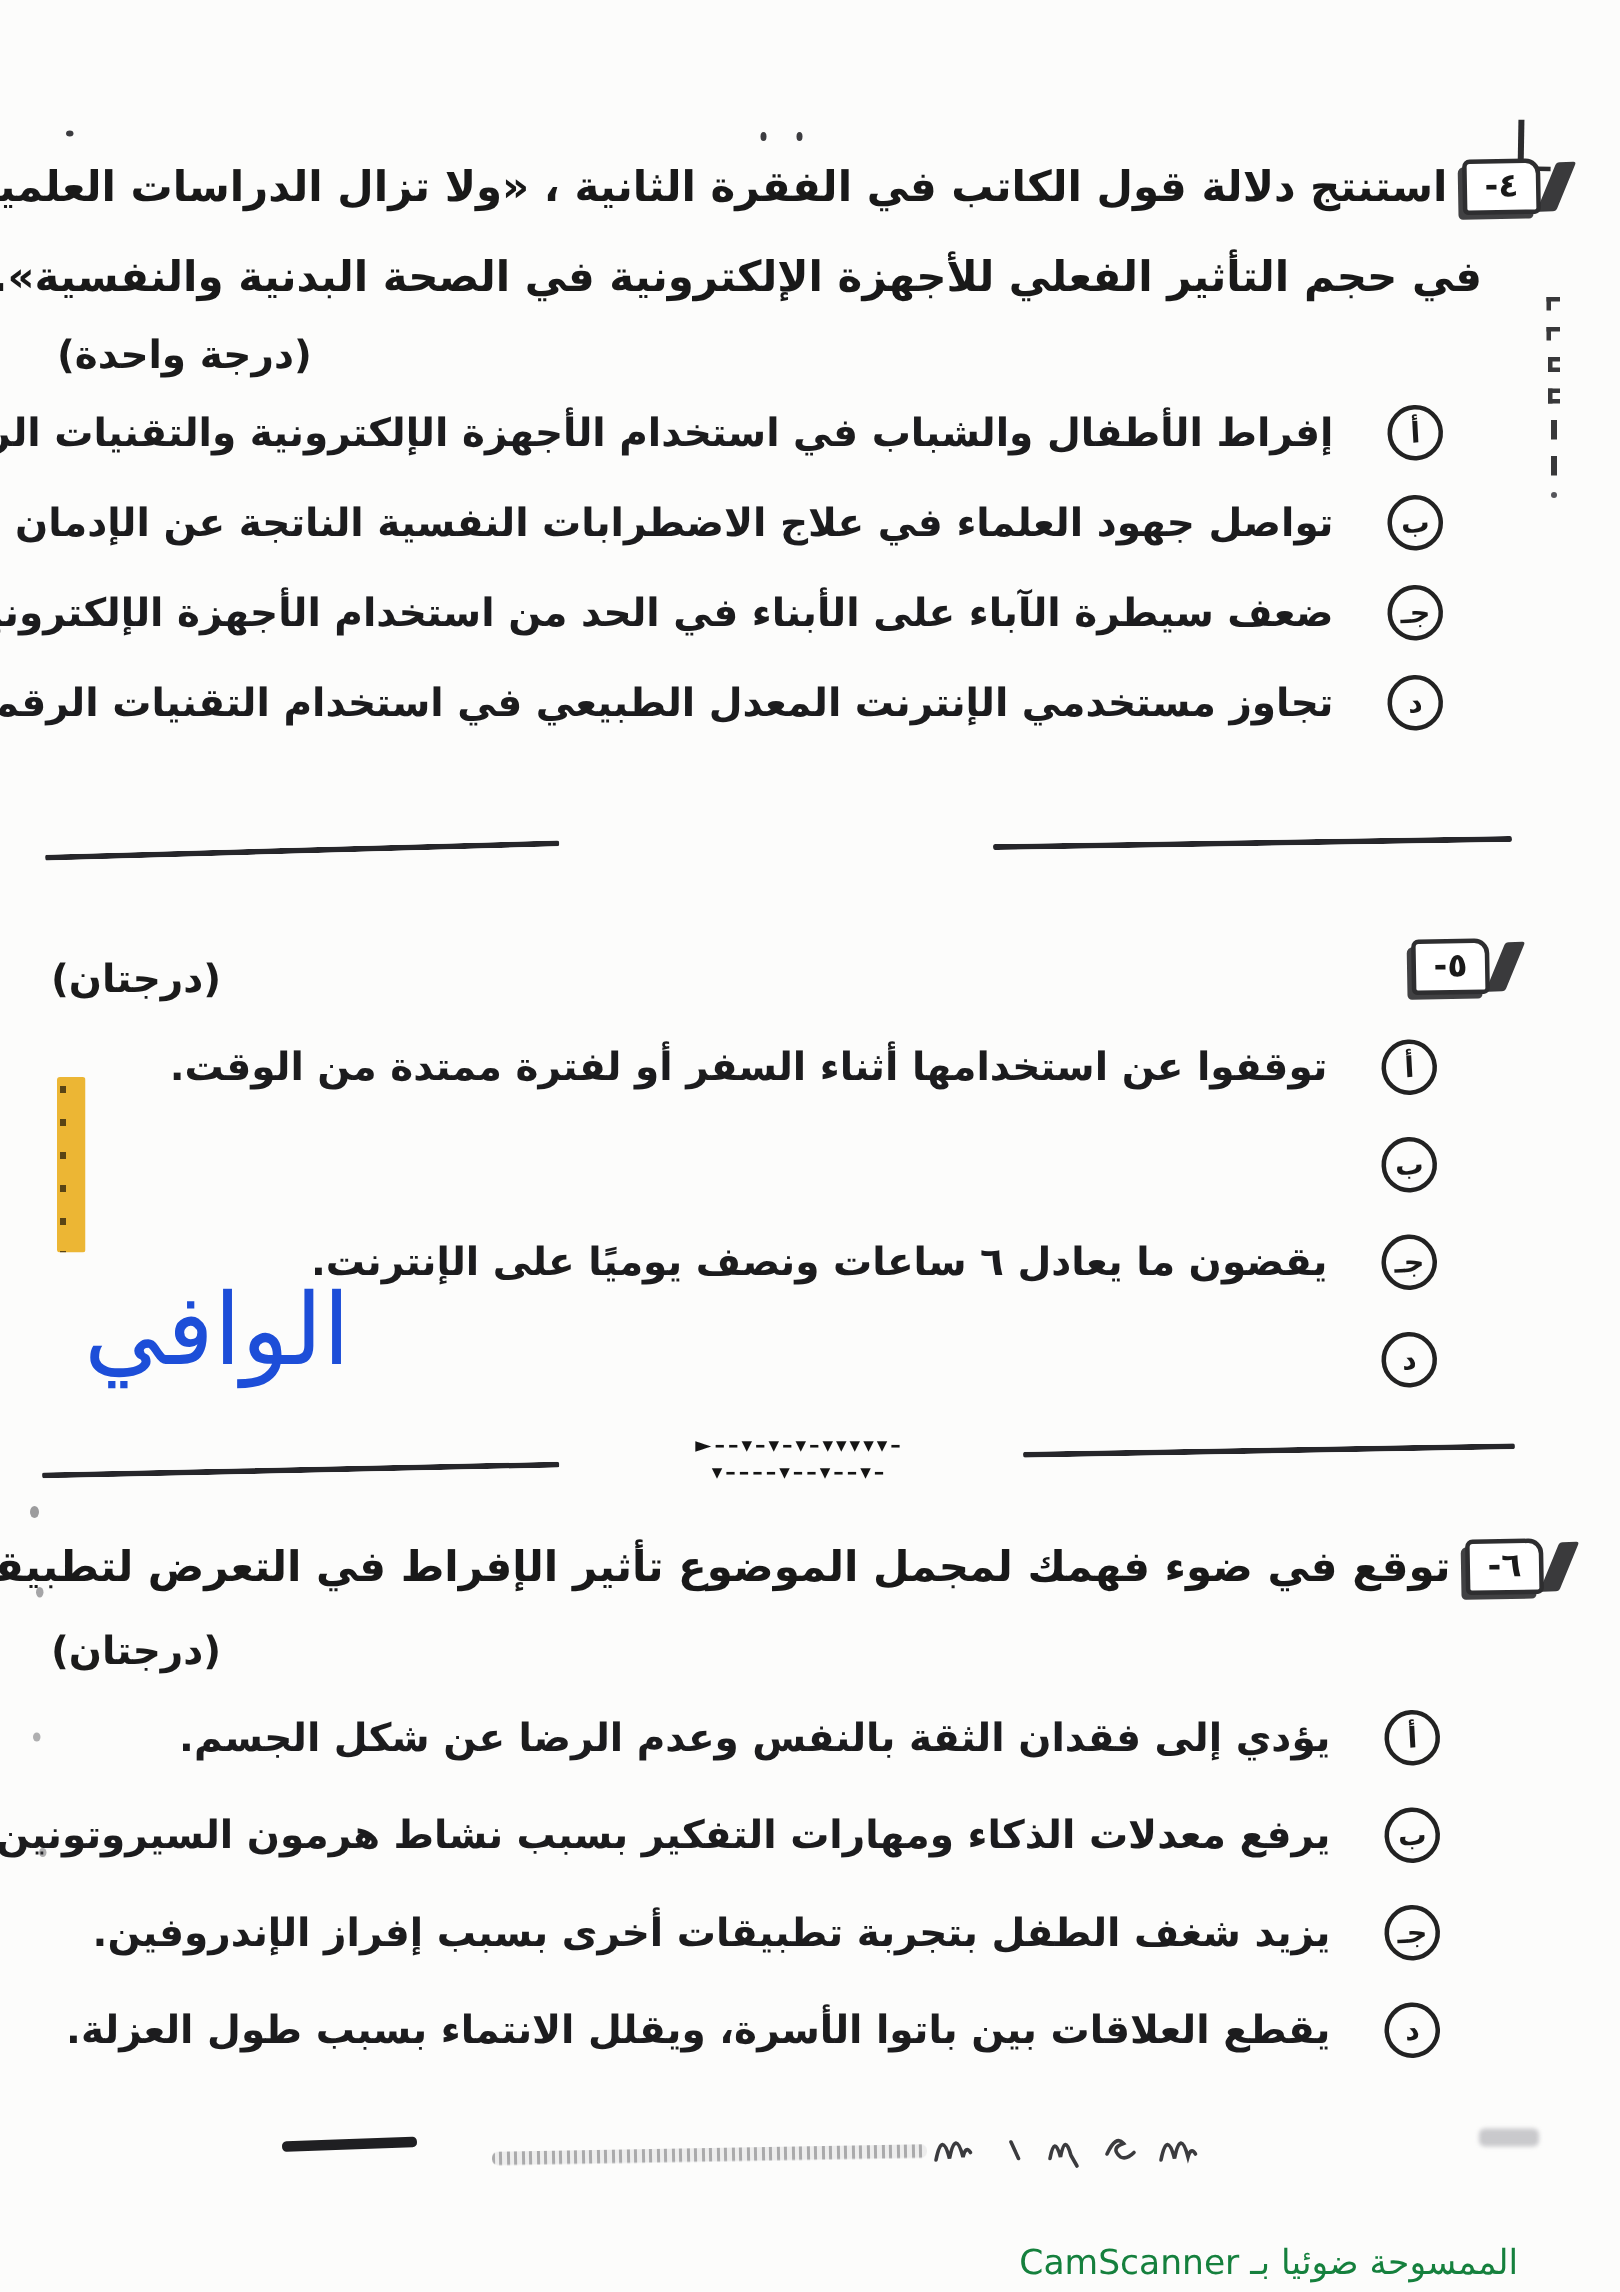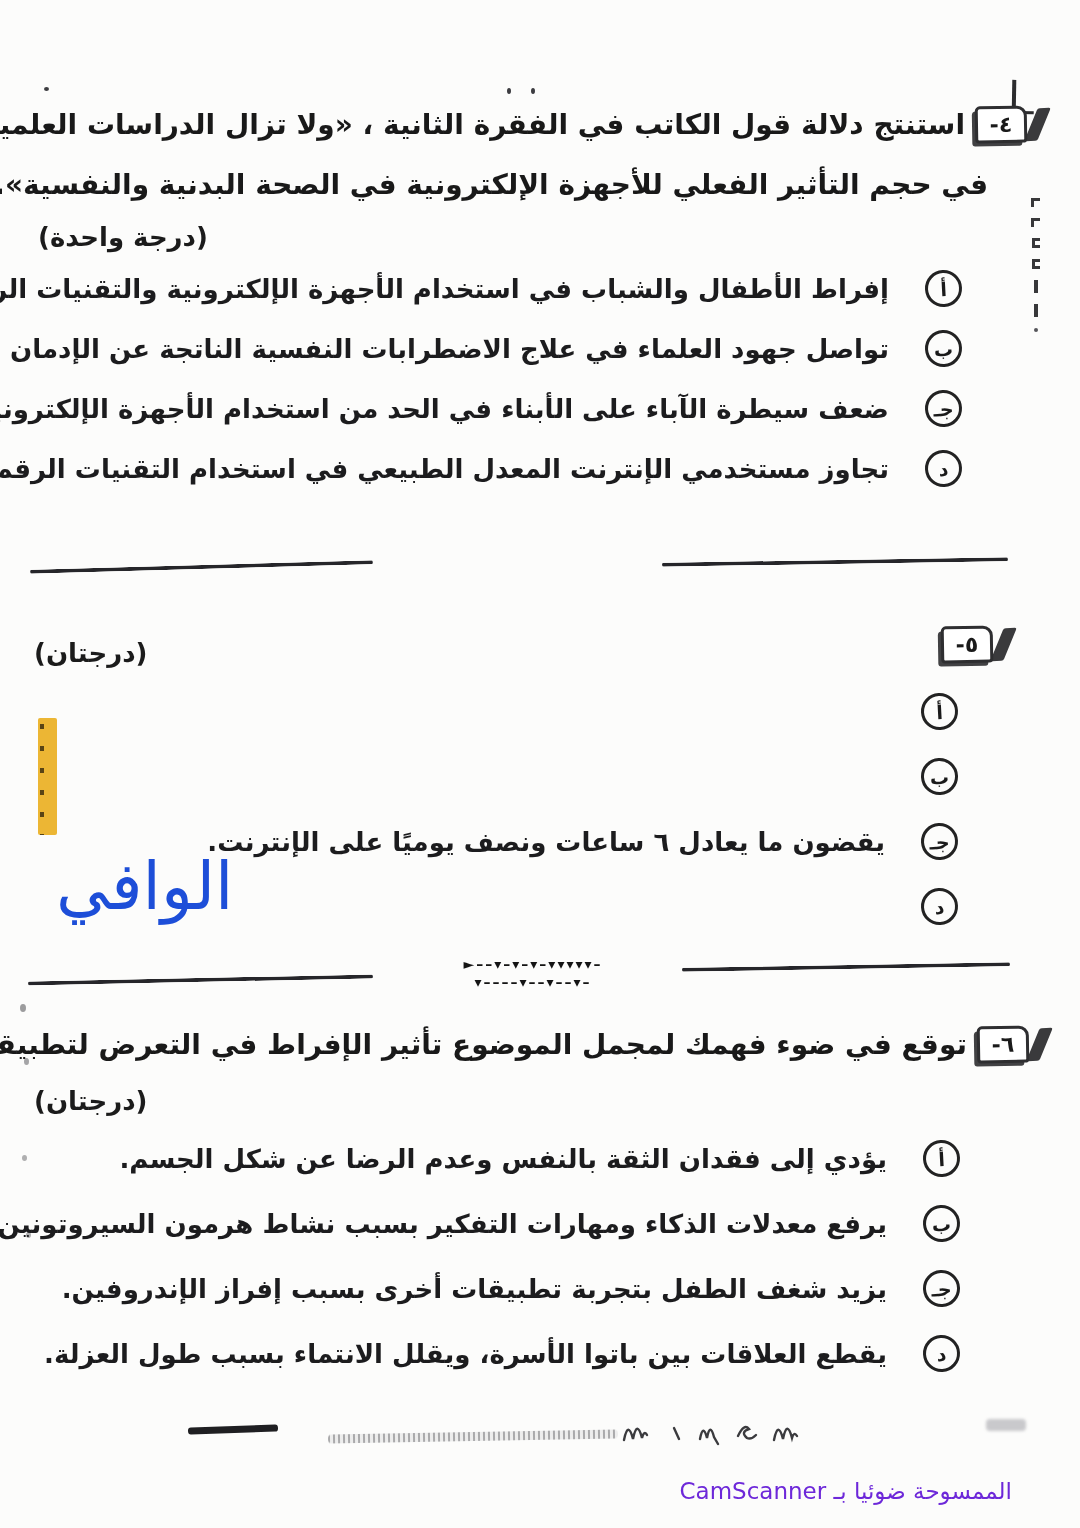--- a/index.html
+++ b/index.html
@@ -44,21 +44,21 @@
   
   .hline { position:absolute; height:0; border-top:4px solid #26262a; border-radius:2px/60%; }
   .ornament { position:absolute; text-align:center; color:#141414; font-weight:700;
               font-size:14px; letter-spacing:2px; line-height:1.25; direction:ltr; }
   
   .watermark { position:absolute; font-size:66px; font-weight:400; color:#1d4ed8; letter-spacing:1px; }
   .ybar { position:absolute; width:19px; height:117px; background:#ecb634; border-radius:2px;
           background-image:repeating-linear-gradient(180deg, rgba(40,30,10,0.75) 0 5px, rgba(0,0,0,0) 5px 22px);
           background-size:4px 100%; background-repeat:no-repeat; background-position:2px 6px; }
   
-  .footer { position:absolute; font-size:23px; font-weight:400; color:#6d28d9; white-space:nowrap; direction:rtl; }
+  .footer { position:absolute; font-size:23px; font-weight:400; color:#15803d; white-space:nowrap; direction:rtl;margin-top:18px; }
   
   .speck { position:absolute; background:#3c3c40; border-radius:50%; }
   .corner-bracket { position:absolute; width:22px; height:34px;
                     border-left:4px solid #2c2c2e; border-bottom:3px solid #2c2c2e; transform:rotate(1deg); }
   .edgecol { position:absolute; display:flex; flex-direction:column; gap:11px; align-items:center; }
   .edgecol i { display:block; }
   .em-r { width:9px; height:9px; border-top:3px solid #38383a; border-left:3px solid #38383a; }
   .em-c { width:8px; height:10px; border-top:3px solid #38383a; border-left:3px solid #38383a; border-bottom:3px solid #38383a; }
   .em-b { width:4px; height:13px; background:#38383a; }
   .em-d { width:4px; height:4px; background:#55555a; border-radius:50%; }
@@ -126,20 +126,21 @@
     <span class="badge">
       <span class="slash"></span>
       <span class="box">٥-</span>
     </span>
   </div>
   <div class="marks" style="top:638px; left:34px;">(درجتان)</div>
 
   <div class="opts g65" style="top:693px; right:122px;">
     <div class="opt">
       <span class="letter">أ</span>
+      <span class="otext">توقفوا عن استخدامها أثناء السفر أو لفترة ممتدة من الوقت.</span>
     </div>
     <div class="opt">
       <span class="letter">ب</span>
     </div>
     <div class="opt">
       <span class="letter">جـ</span>
       <span class="otext">يقضون ما يعادل ٦ ساعات ونصف يوميًا على الإنترنت.</span>
     </div>
     <div class="opt">
       <span class="letter">د</span>

